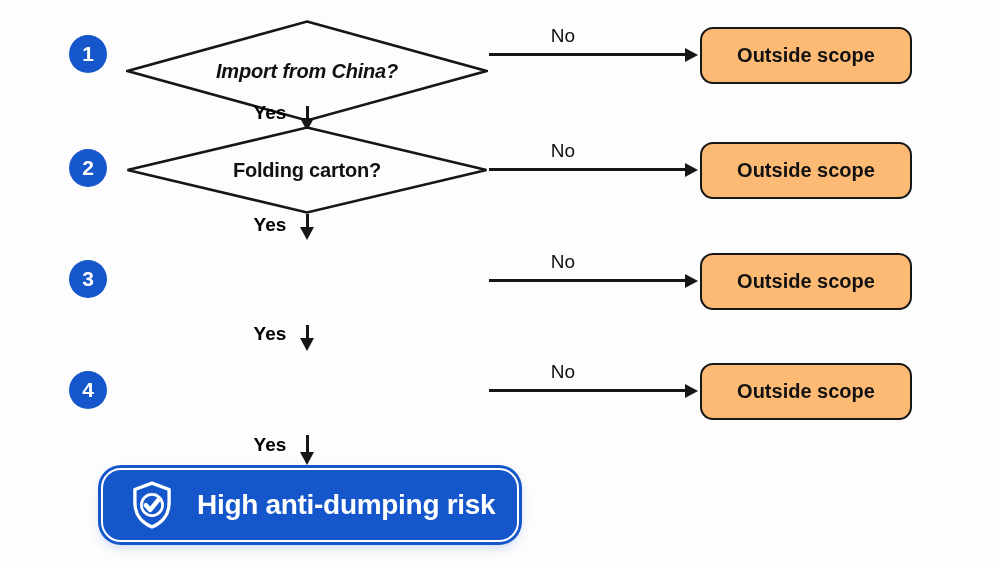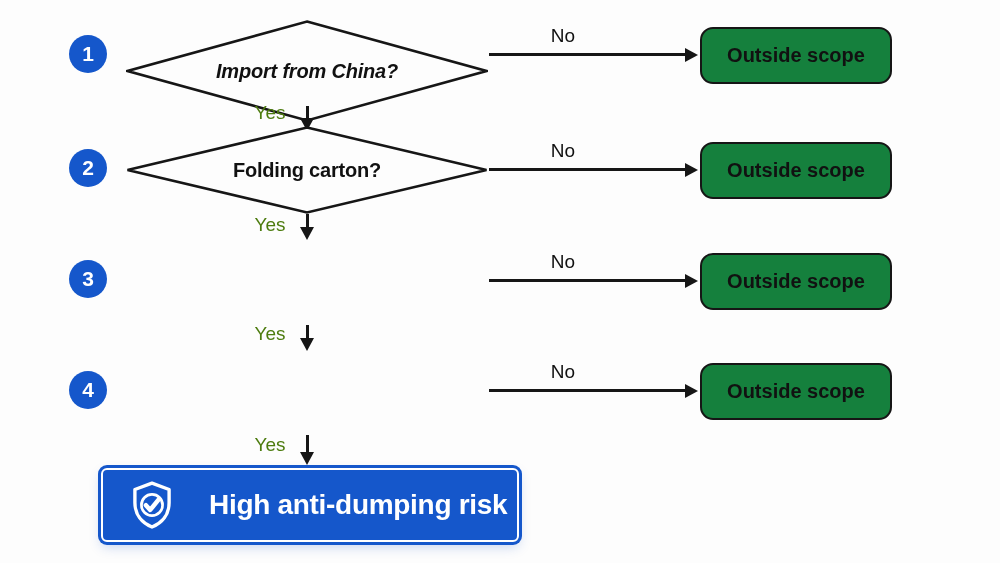--- a/index.html
+++ b/index.html
@@ -28,47 +28,47 @@
     display:flex;align-items:center;justify-content:center;
     font-size:20px;font-weight:700;color:#111111;
     letter-spacing:-0.2px;text-align:center;
   }
   .no-label{
     position:absolute;width:80px;text-align:center;
     font-size:19px;font-weight:400;color:#111111;
   }
   .yes-label{
     position:absolute;width:60px;text-align:center;
-    font-size:19px;font-weight:400;color:#4d7c0f;
+    font-size:19px;font-weight:700;color:#000000;
   }
   .hline{position:absolute;height:3px;background:#161616;}
   .vline{position:absolute;width:3px;background:#161616;}
   .head-right{
     position:absolute;width:0;height:0;
     border-top:7px solid transparent;border-bottom:7px solid transparent;
     border-left:13px solid #161616;
   }
   .head-down{
     position:absolute;width:0;height:0;
     border-left:7px solid transparent;border-right:7px solid transparent;
     border-top:13px solid #161616;
   }
   .outcome{
-    position:absolute;width:192px;height:57px;box-sizing:border-box;
-    background:#15803d;border:2.5px solid #161616;border-radius:13px;
+    position:absolute;width:212px;height:57px;box-sizing:border-box;
+    background:#fdba74;border:2.5px solid #161616;border-radius:13px;
     display:flex;align-items:center;justify-content:center;
     font-size:20px;font-weight:700;color:#111111;
   }
   .result{
     position:absolute;left:101px;top:468px;width:418px;height:74px;
     box-sizing:border-box;background:#1557cb;
-    border:2px solid #ffffff;border-radius:6px;
+    border:2px solid #ffffff;border-radius:20px;
     box-shadow:0 0 0 3px #1557cb, 0 5px 12px rgba(40,90,200,0.25);
     display:flex;align-items:center;
-    padding-left:22px;gap:30px;
+    padding-left:22px;gap:18px;
   }
   .result-label{
     color:#ffffff;font-size:28px;font-weight:700;letter-spacing:-0.3px;
   }
   .shield-icon{flex:0 0 auto;display:block;}
 </style>
 </head>
 <body>
 
 <div class="canvas">

